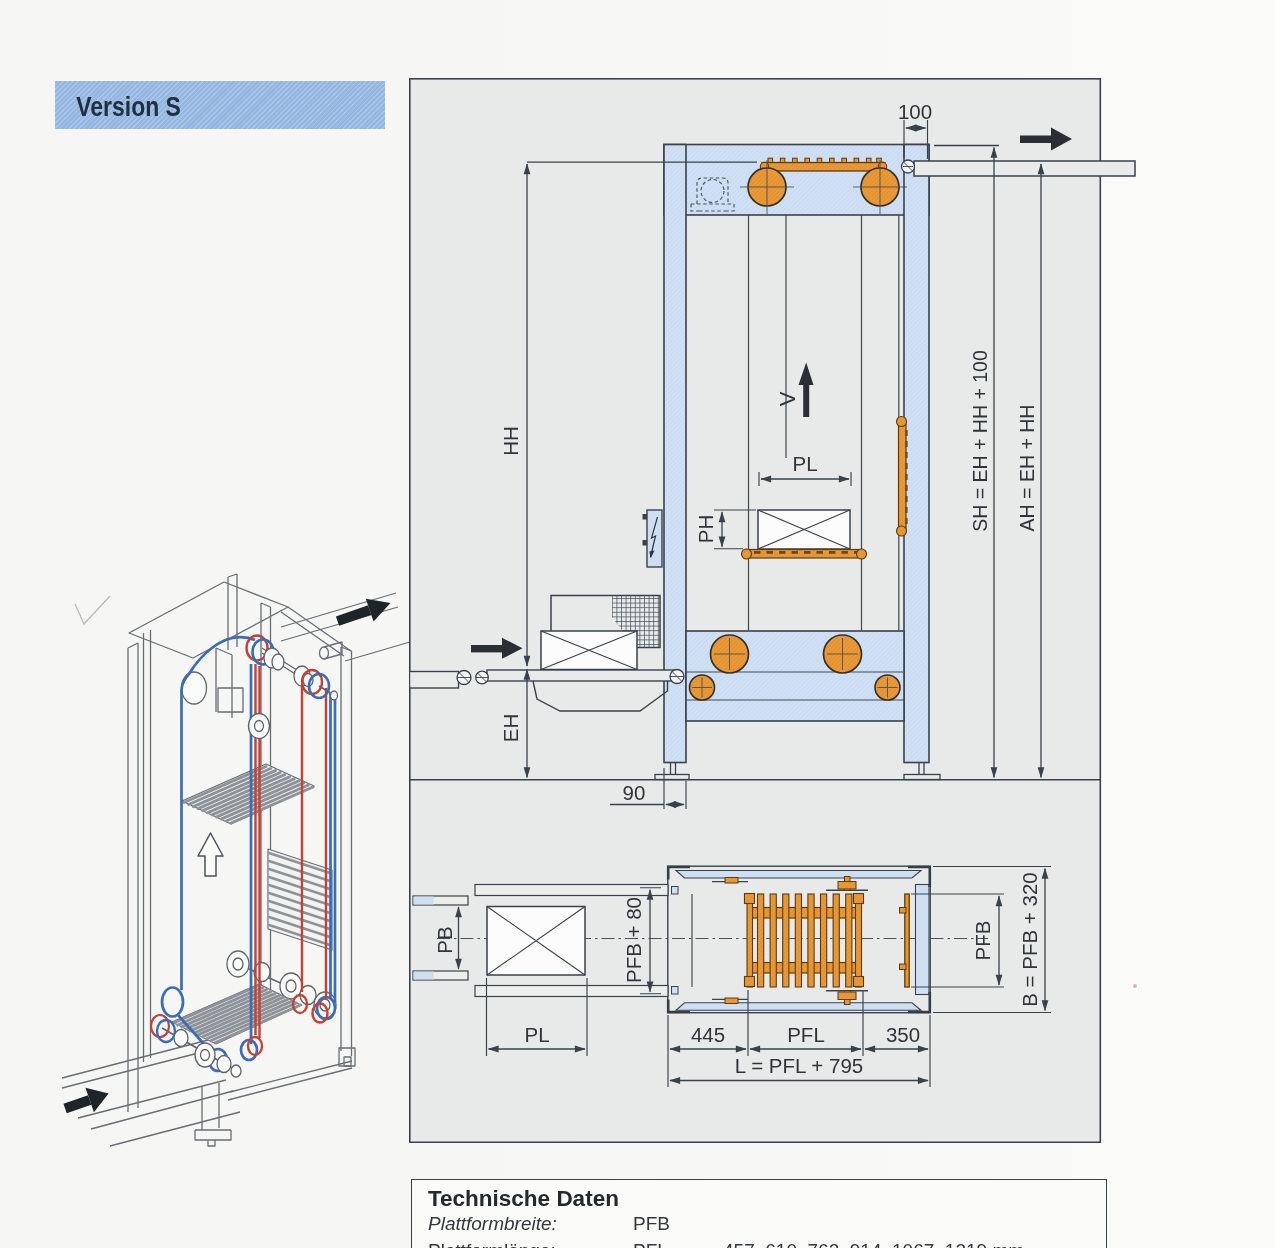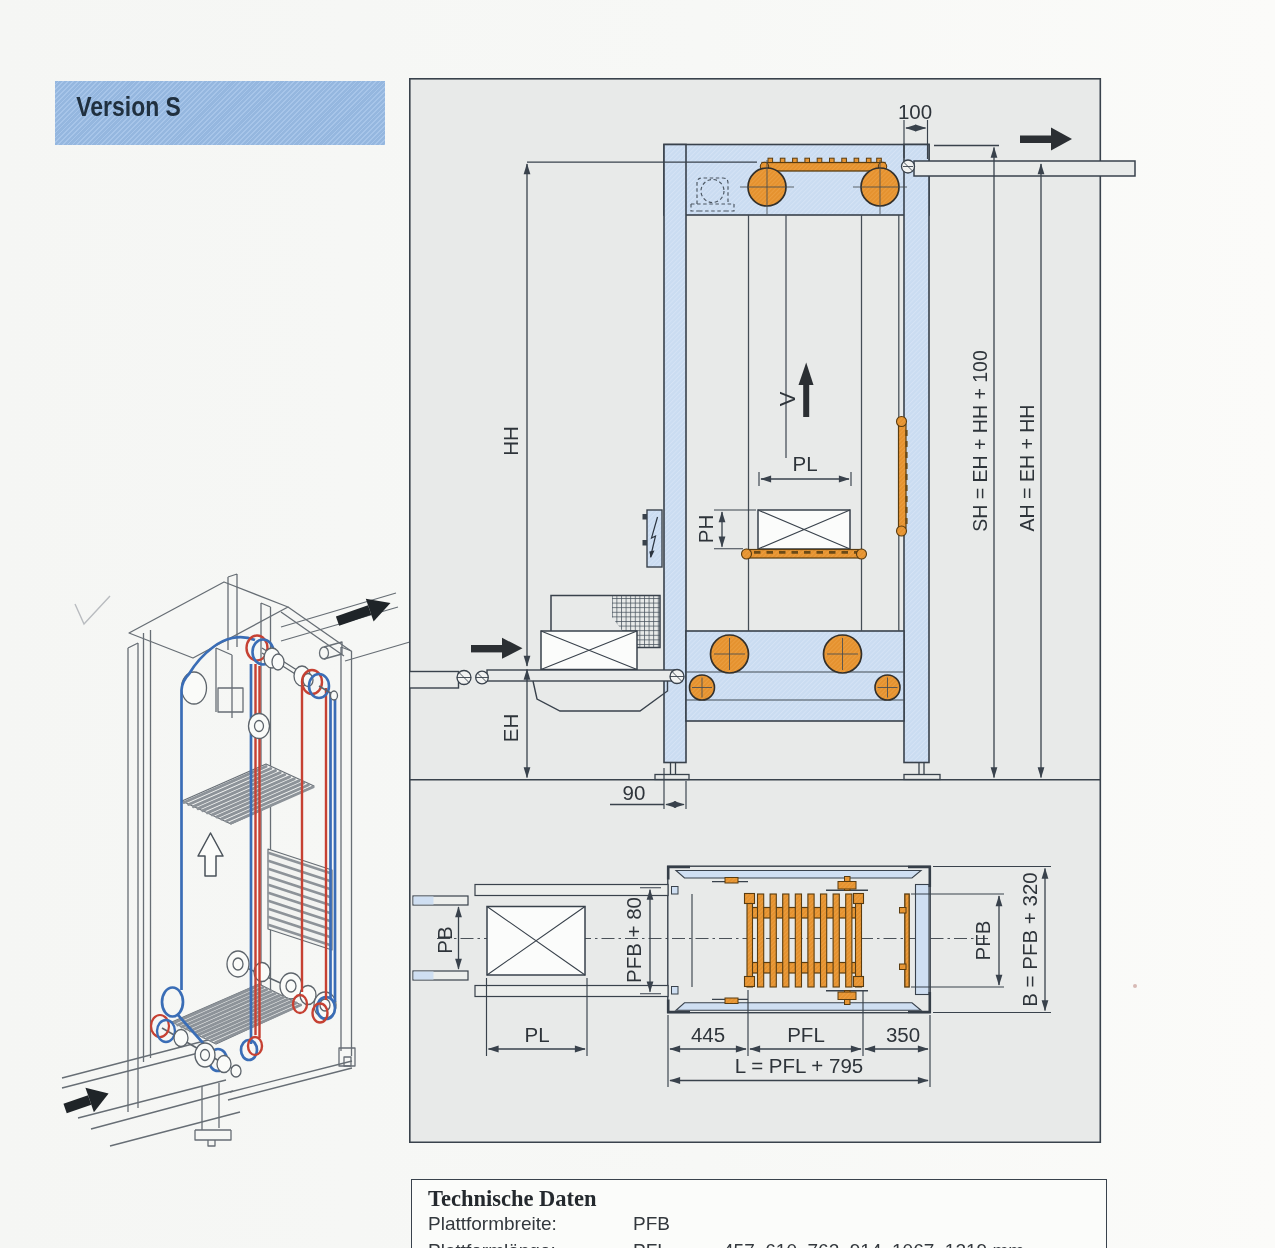--- a/index.html
+++ b/index.html
@@ -3,21 +3,21 @@
 <meta charset="utf-8">
 <style>
 html,body{margin:0;padding:0;}
 body{width:1275px;height:1248px;position:relative;overflow:hidden;
   background:linear-gradient(90deg,#f5f6f4 0%,#f7f8f6 55%,#fbfbf9 100%);font-family:"Liberation Sans",sans-serif;}
 .abs{position:absolute;}
 </style>
 </head>
 <body>
 
-<div class="abs" style="left:55px;top:81px;width:330px;height:64px;
+<div class="abs" style="left:55px;top:81px;width:330px;height:48px;
   background:repeating-linear-gradient(135deg,#95b7df 0 2.2px,#a7c5e9 2.2px 3.4px);">
 
   <div style="padding:11px 0 0 25px;font-size:27px;font-weight:bold;color:#20303f;transform:scaleX(0.85);transform-origin:0 0;">Version S</div>
 </div>
 
 <div class="abs" style="left:1133px;top:984px;width:4px;height:4px;border-radius:50%;background:#c09088;opacity:.6;"></div>
 
 <svg class="abs" style="left:70px;top:592px" width="50" height="40">
 <path d="M5,12 L14,32 L40,4" fill="none" stroke="#b9bcc0" stroke-width="1.4"></path>
 </svg>
@@ -420,21 +420,21 @@
 
 <path d="M933,866.5 H1051 M933,1012.5 H1051" stroke="#39424c" stroke-width="1.15" fill="none"></path>
 <line x1="1045" y1="868.5" x2="1045" y2="1010.5" stroke="#39424c" stroke-width="1.3" marker-start="url(#ar)" marker-end="url(#ar)"></line>
 <text x="1030" y="946.5" transform="rotate(-90 1030 939.5)" font-size="20.5" fill="#2e343a" text-anchor="middle">B = PFB + 320</text>
 </g>
 </svg>
 
 <div class="abs" style="left:411px;top:1179px;width:694px;height:75px;
   background:#fbfcfa;border:1.6px solid #39424c;">
 
-  <div class="abs" style="left:16px;top:6px;font-size:22.5px;font-weight:bold;color:#24292e;font-family:Liberation Serif, serif;">Technische Daten</div>
-
-  <div class="abs" style="left:16px;top:33px;font-size:19px;color:#33383d;">Plattformbreite:</div>
+  <div class="abs" style="left:16px;top:6px;font-size:22.5px;font-weight:bold;color:#24292e;">Technische Daten</div>
+
+  <div class="abs" style="left:16px;top:33px;font-size:19px;color:#33383d;font-style:italic;">Plattformbreite:</div>
   <div class="abs" style="left:221px;top:33px;font-size:19px;color:#33383d;">PFB</div>
 
   <div class="abs" style="left:16px;top:60px;font-size:19px;color:#33383d;">Plattformlänge:</div>
   <div class="abs" style="left:221px;top:60px;font-size:19px;color:#33383d;">PFL</div>
   <div class="abs" style="left:311px;top:60px;font-size:19px;color:#33383d;">457, 610, 762, 914, 1067, 1219 mm</div>
 </div>
 
 </body></html>

